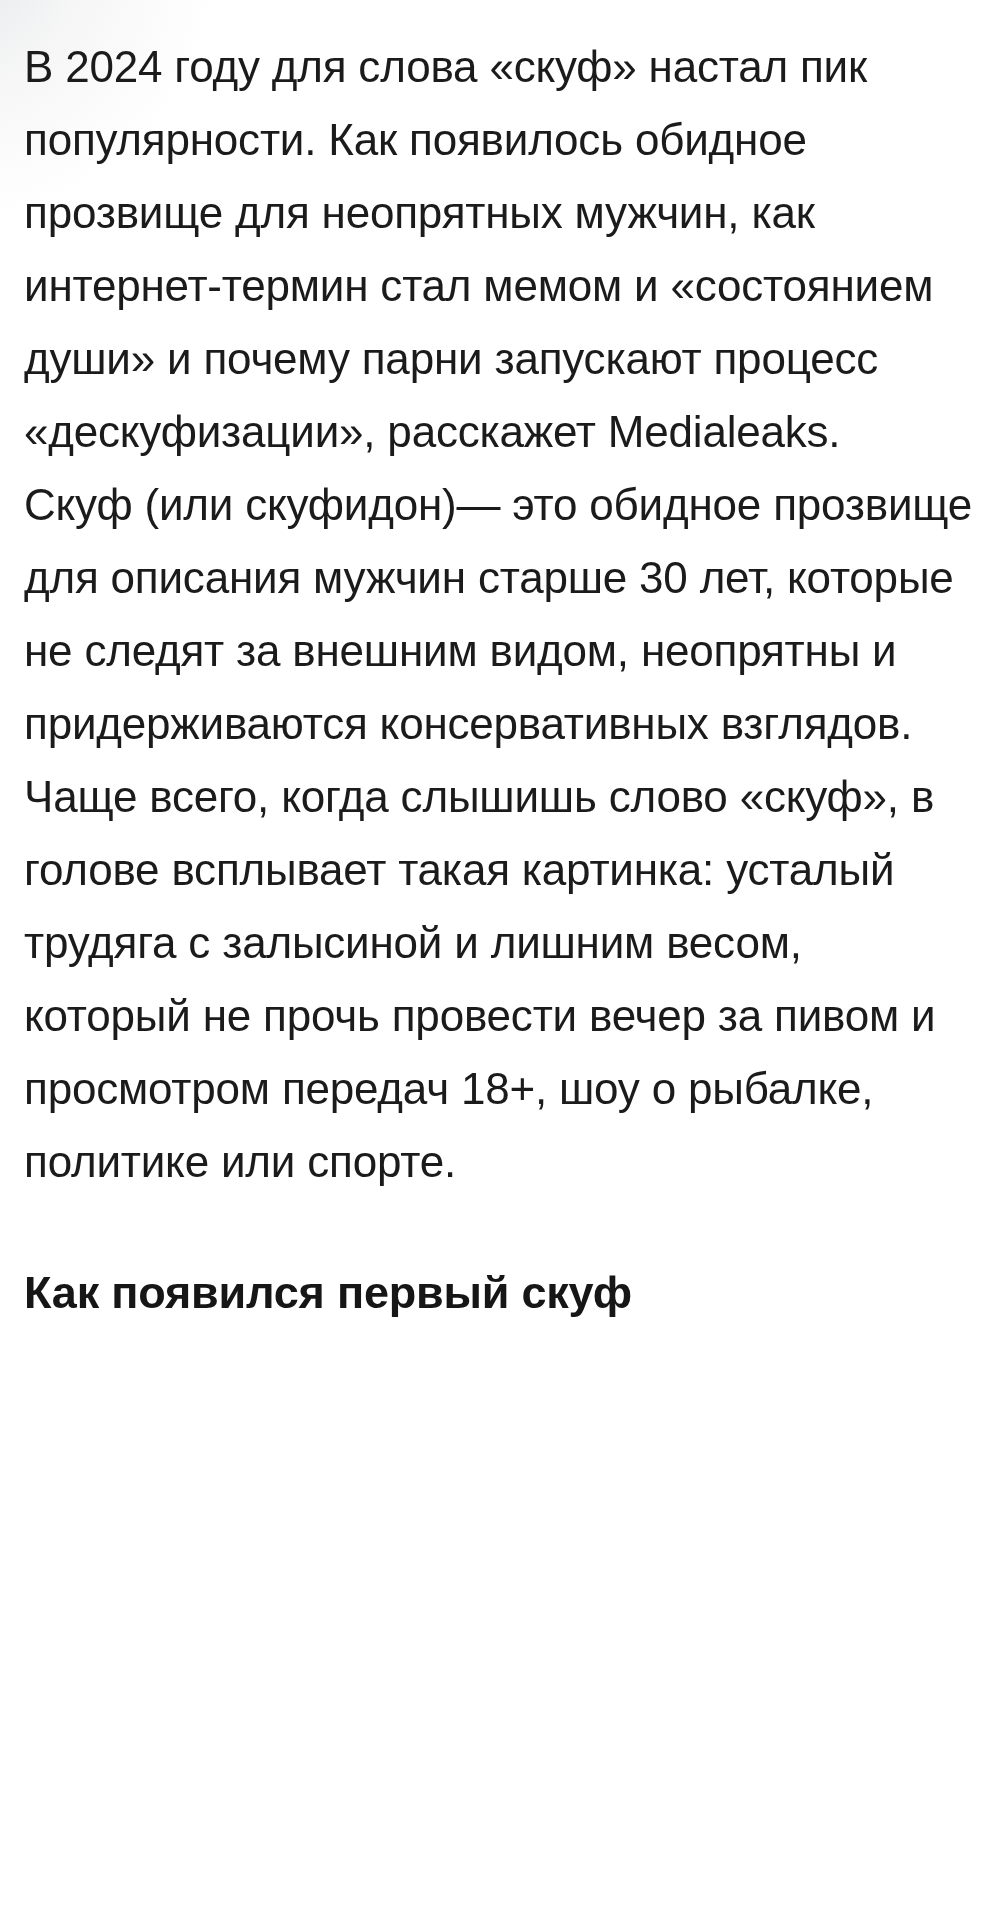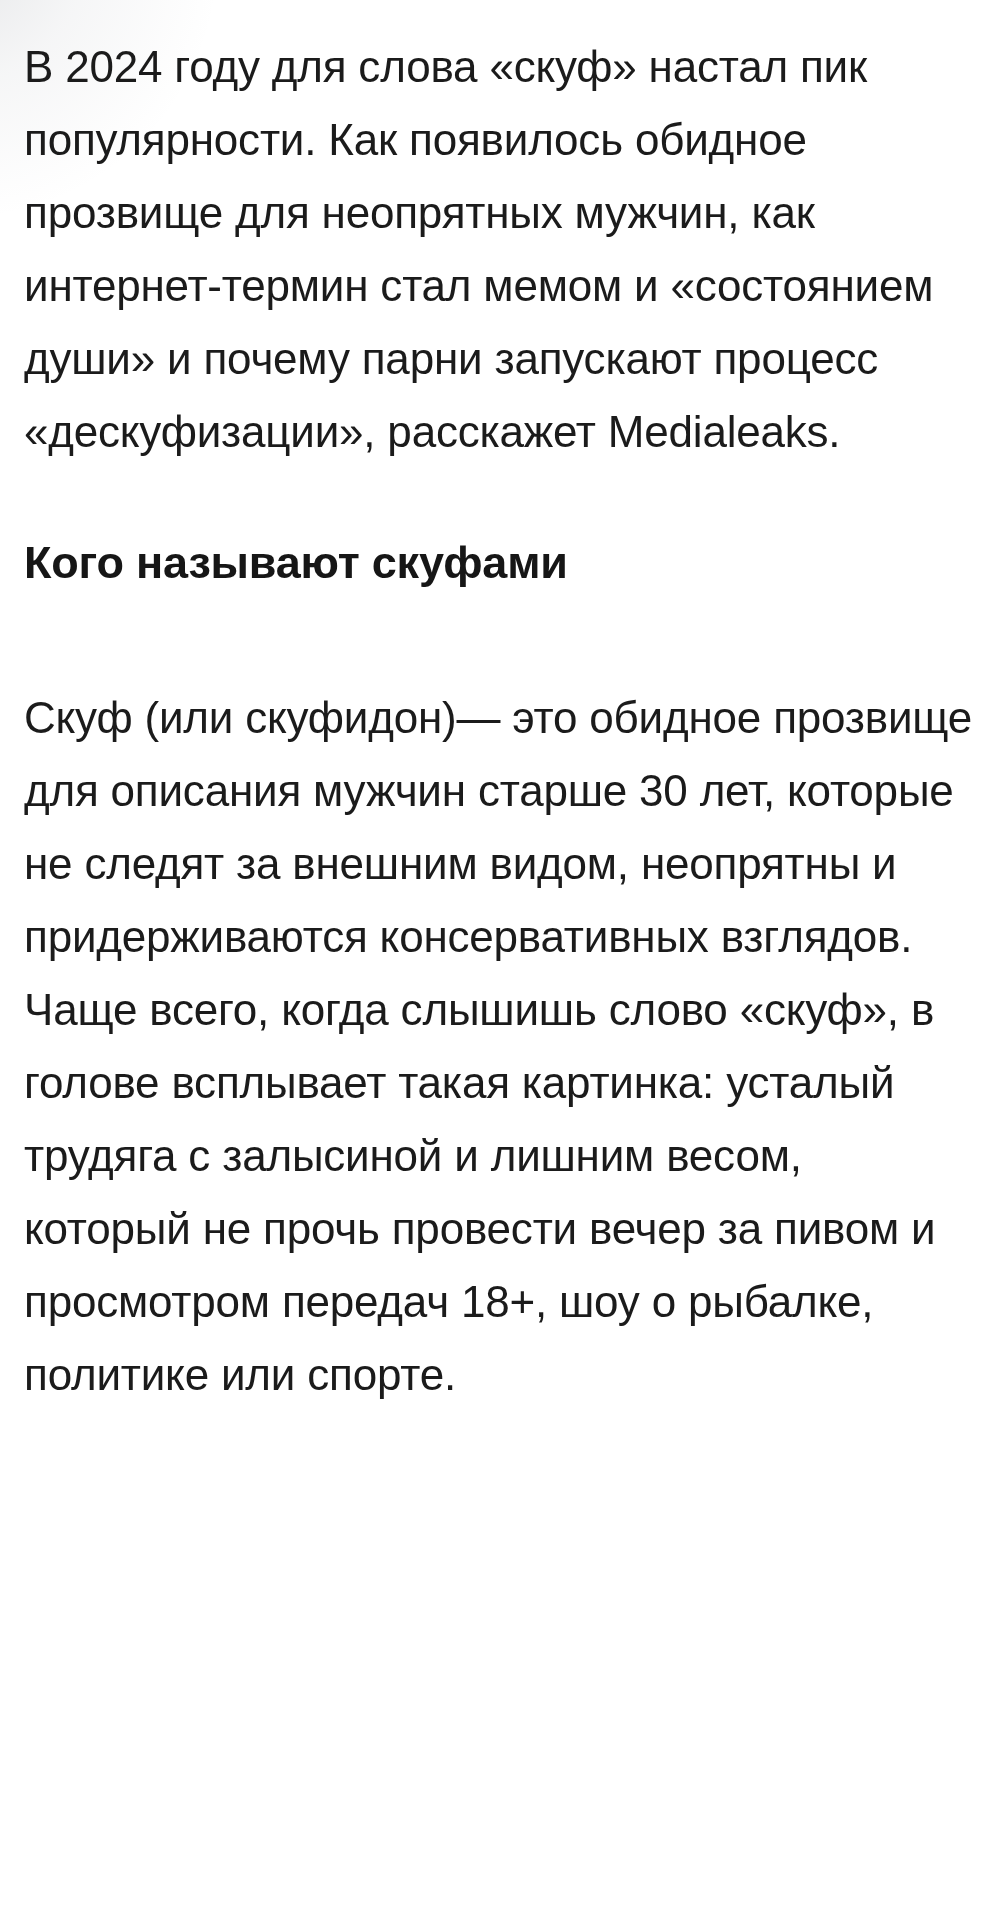--- a/index.html
+++ b/index.html
@@ -44,28 +44,28 @@
 
 <main class="article">
 
   <p class="para">В 2024 году для слова «скуф» настал пик
 популярности. Как появилось обидное
 прозвище для неопрятных мужчин, как
 интернет-термин стал мемом и «состоянием
 души» и почему парни запускают процесс
 «дескуфизации», расскажет Medialeaks.</p>
 
-  <h2 class="section-heading">Кого называют скуфами</h2>
 
   <p class="para">Скуф (или скуфидон)— это обидное прозвище
 для описания мужчин старше 30 лет, которые
 не следят за внешним видом, неопрятны и
 придерживаются консервативных взглядов.
 Чаще всего, когда слышишь слово «скуф», в
 голове всплывает такая картинка: усталый
 трудяга с залысиной и лишним весом,
 который не прочь провести вечер за пивом и
 просмотром передач 18+, шоу о рыбалке,
 политике или спорте.</p>
 
+  <h2 class="section-heading">Как появился первый скуф</h2>
 
 
 </main>
 
 </body></html>

